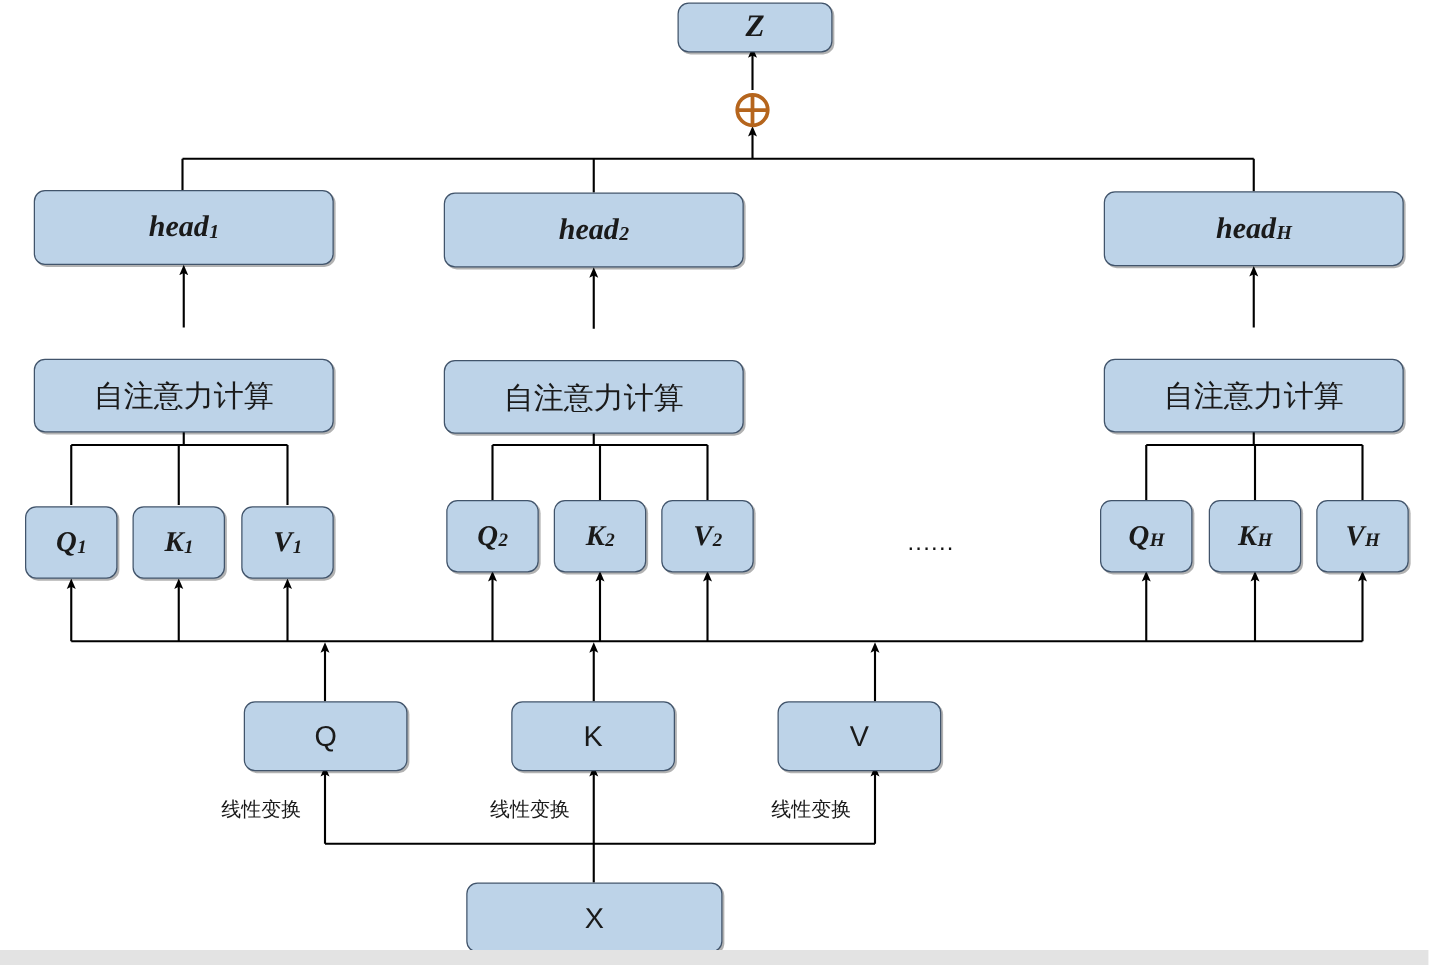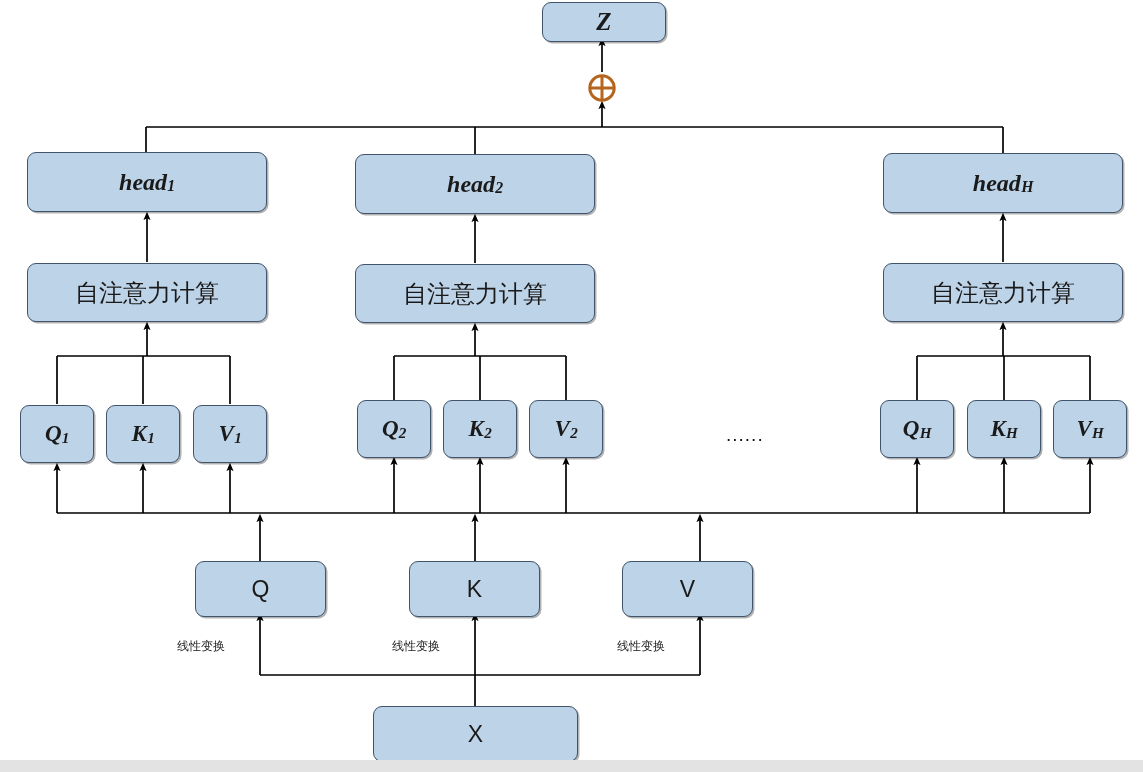--- a/index.html
+++ b/index.html
@@ -41,32 +41,33 @@
     font-style: italic;
     font-weight: 700;
   }
   .node.plain {
     font-family: "Liberation Sans", sans-serif;
     font-weight: 400;
   }
   .node.cjk {
     font-family: "Liberation Sans", sans-serif;
     font-weight: 400;
+    margin-top: 24px;
   }
   .sub {
     font-size: 0.66em;
     vertical-align: sub;
     position: relative;
     top: 0.25em;
     left: 0.02em;
   }
   .caption {
     position: absolute;
     font-family: "Liberation Sans", sans-serif;
-    font-size: 12px;
+    font-size: 16px;
     color: #1a1a1a;
     white-space: nowrap;
   }
   .ellipsis-dots {
     position: absolute;
     font-family: "Liberation Sans", sans-serif;
     font-size: 19px;
     letter-spacing: 1px;
     color: #111;
     white-space: nowrap;

